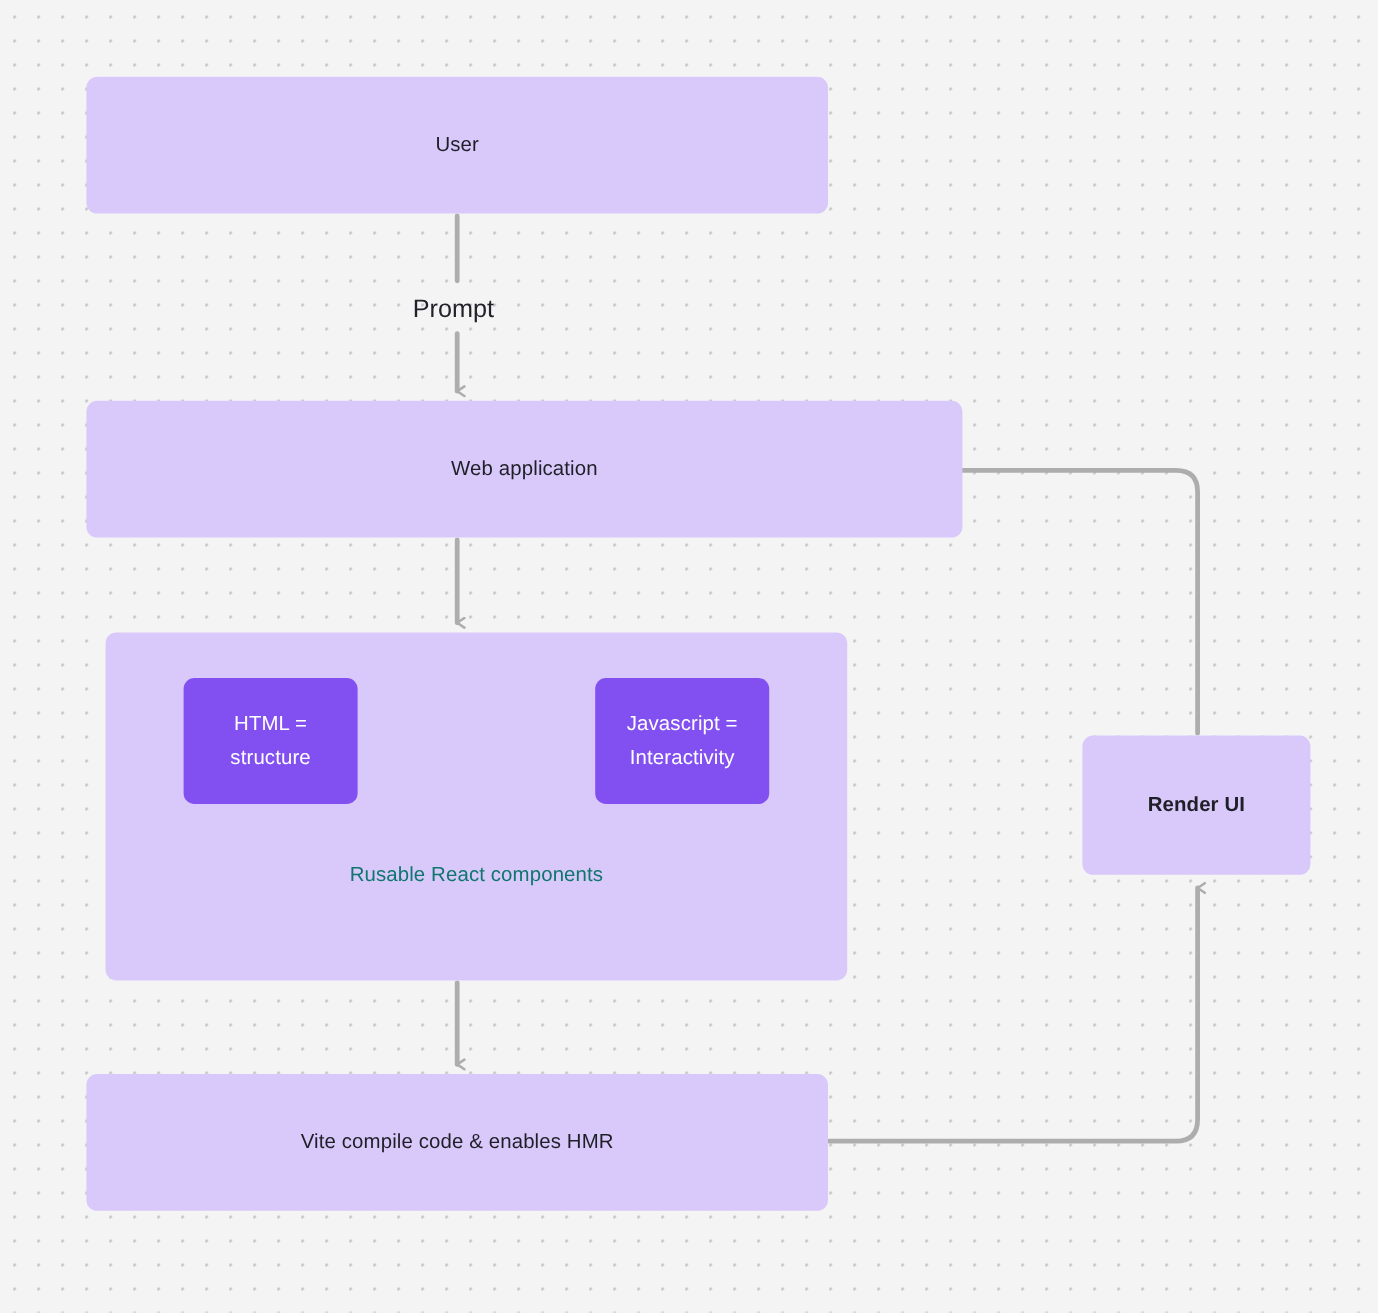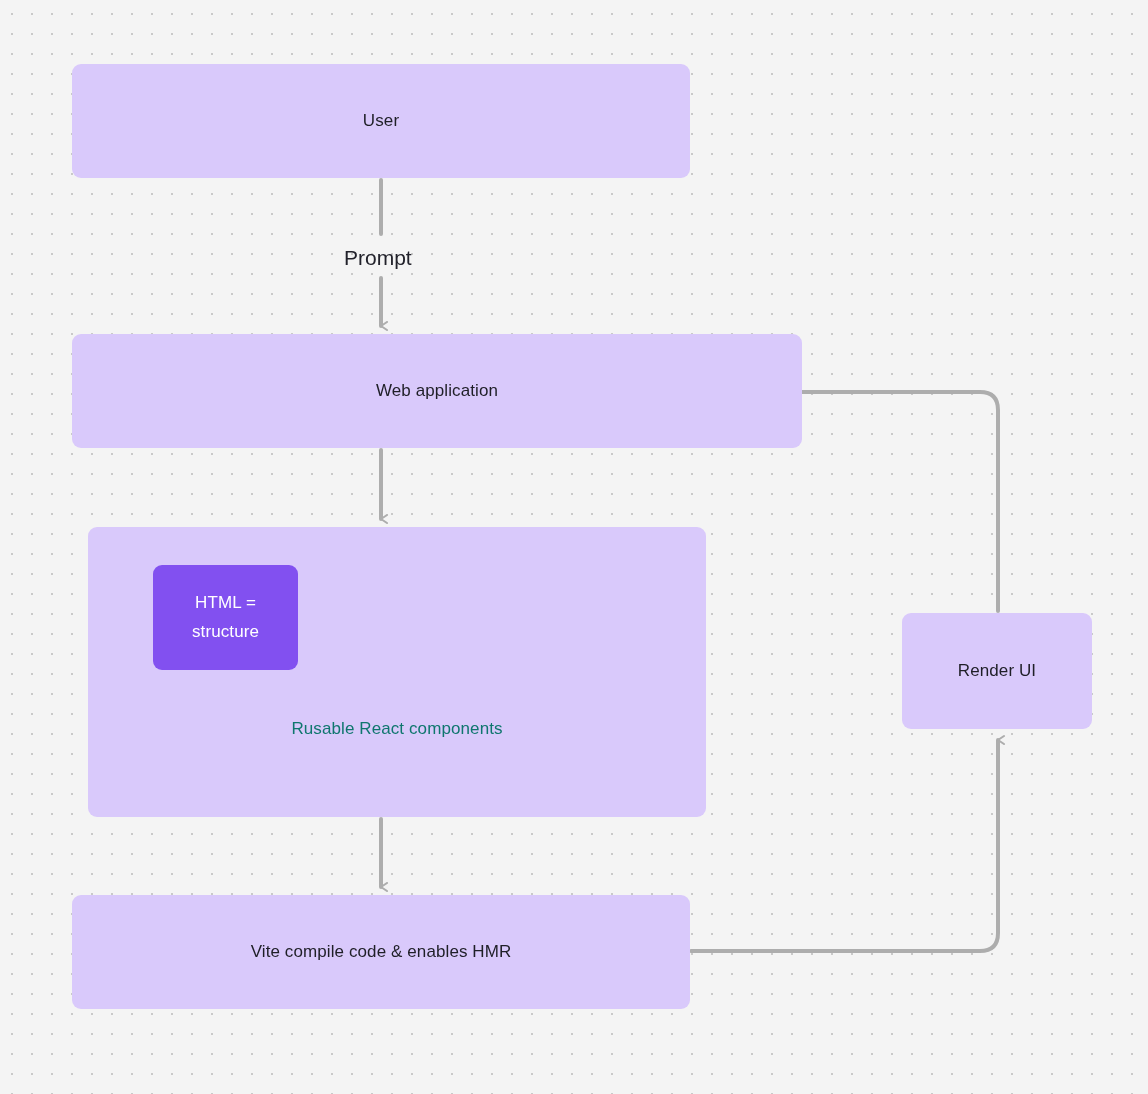--- a/index.html
+++ b/index.html
@@ -58,21 +58,21 @@
     line-height: 1.7;
   }
 
   
   #node-user      { left: 72px;  top: 64px;  width: 618px; height: 114px; }
   #node-webapp    { left: 72px;  top: 334px; width: 730px; height: 114px; }
   #node-react     { left: 72px;  top: 527px; width: 618px; height: 290px;
                     display: block; margin-left: 16px; }
   #node-vite      { left: 72px;  top: 895px; width: 618px; height: 114px; }
   #node-render    { left: 902px; top: 613px; width: 190px; height: 116px;
-                    font-size: 17px; }
+                    font-size: 17px; font-weight: bold; }
 
   
   .chip-row {
     position: absolute;
     left: 65px;
     top: 38px;
     width: 488px;
     display: flex;
     justify-content: space-between;
   }
@@ -146,20 +146,23 @@
 
   <div class="node" id="node-webapp">
     <span>Web application</span>
   </div>
 
   <div class="node" id="node-react">
     <div class="chip-row">
       <div class="node accent chip" style="position:relative;left:auto;top:auto;">
         <span>HTML = structure</span>
       </div>
+      <div class="node accent chip" style="position:relative;left:auto;top:auto;">
+        <span>Javascript = Interactivity</span>
+      </div>
     </div>
     <div class="group-caption">Rusable React components</div>
   </div>
 
   <div class="node" id="node-vite">
     <span>Vite compile code &amp; enables HMR</span>
   </div>
 
   <div class="node" id="node-render">
     <span>Render UI</span>

